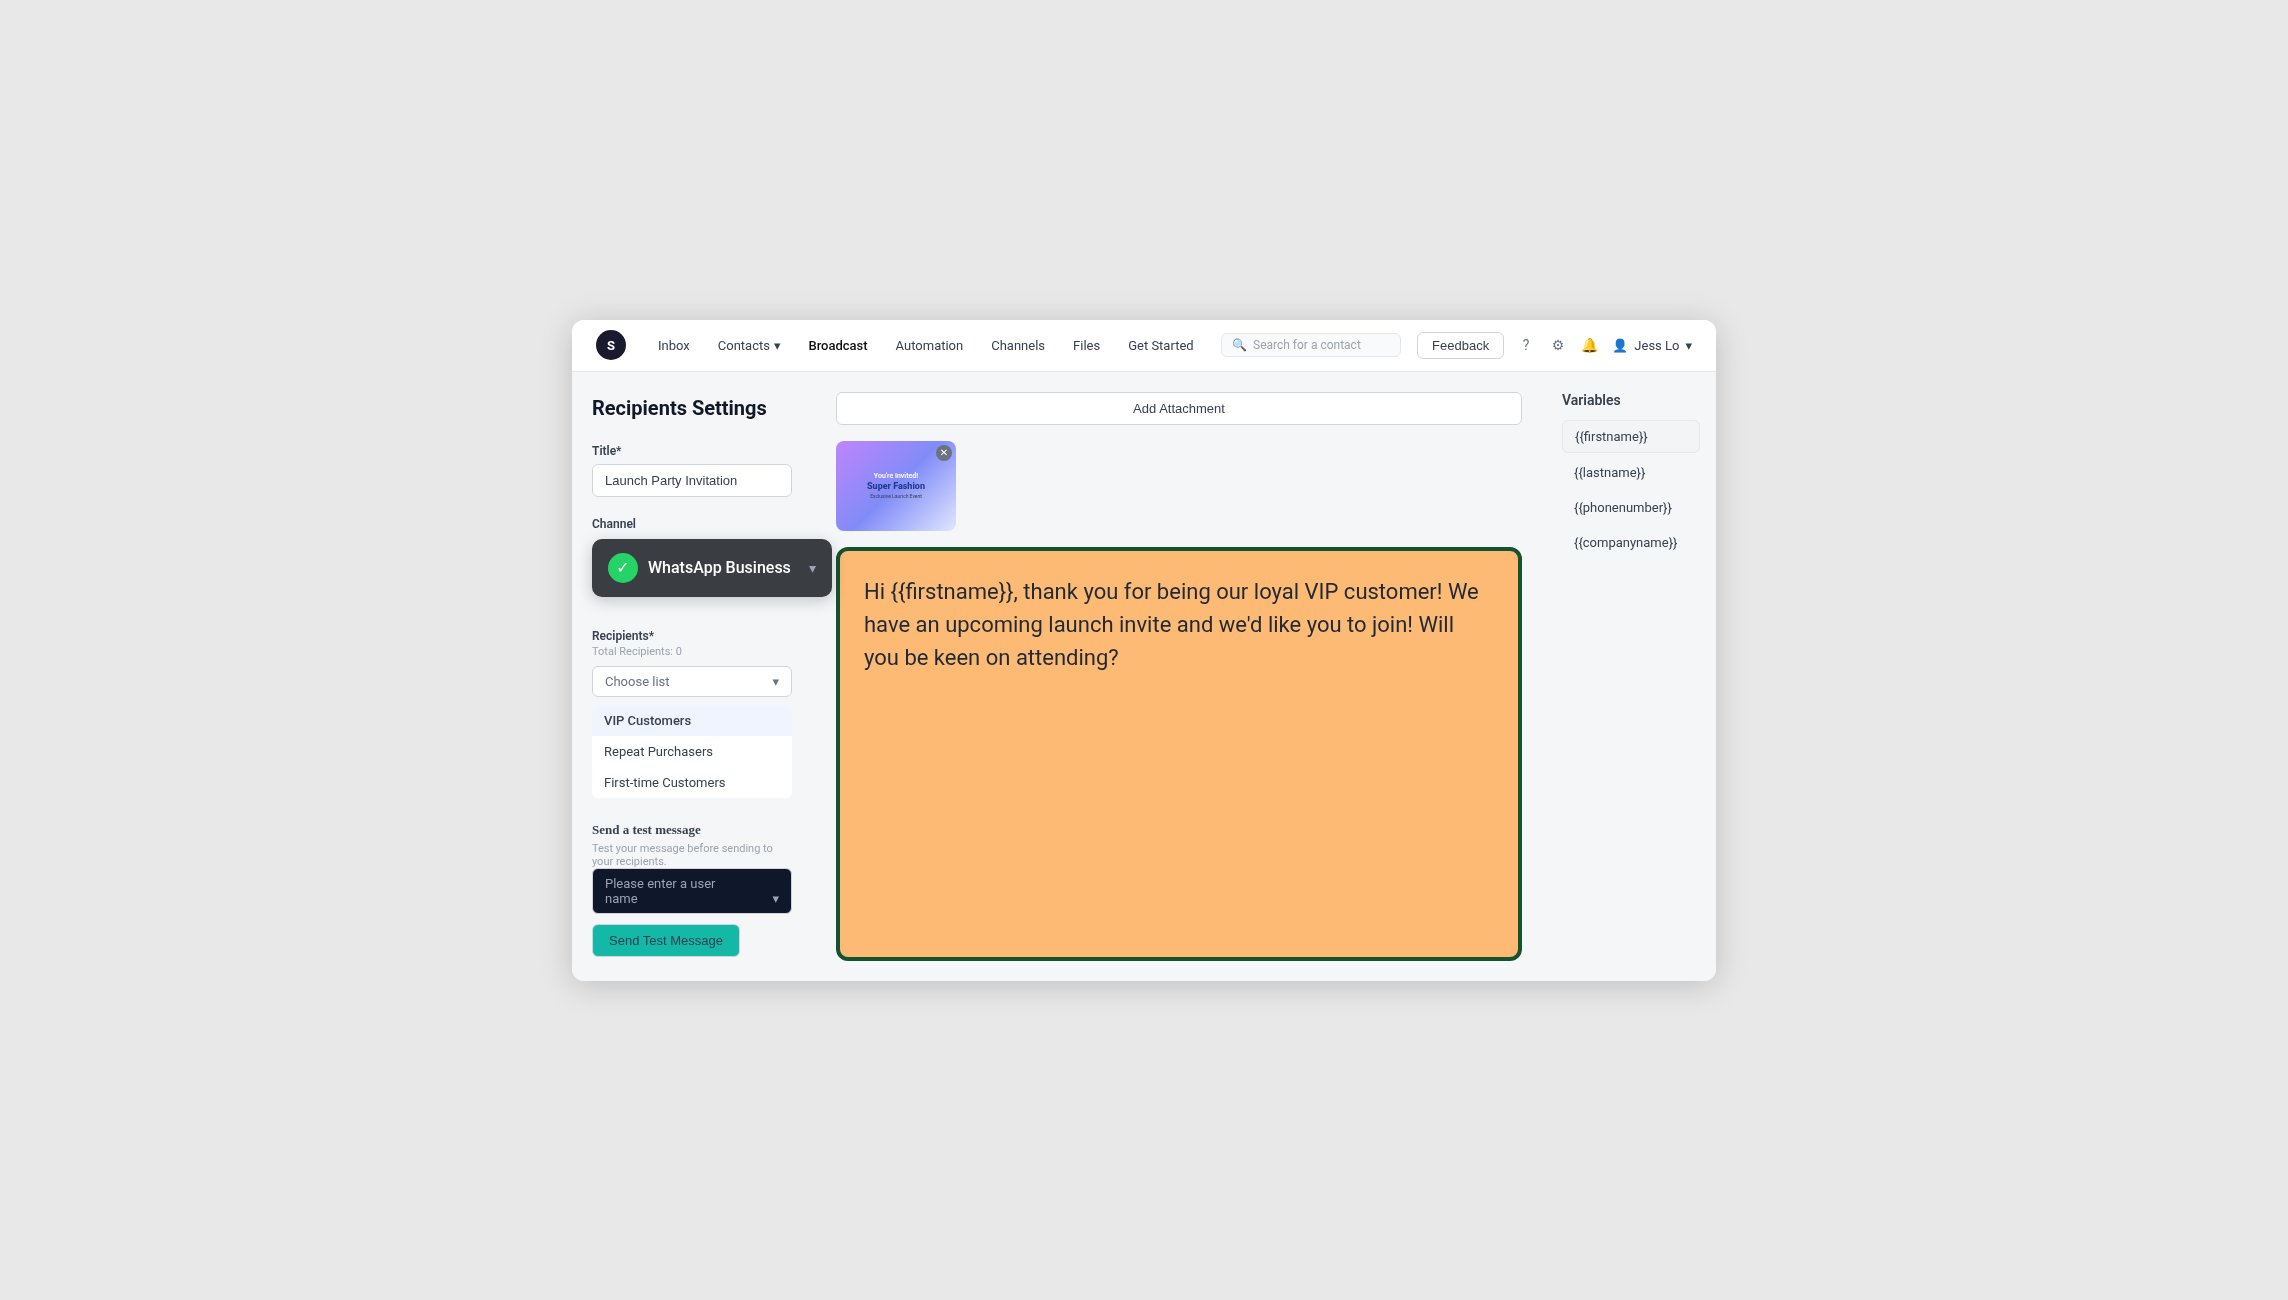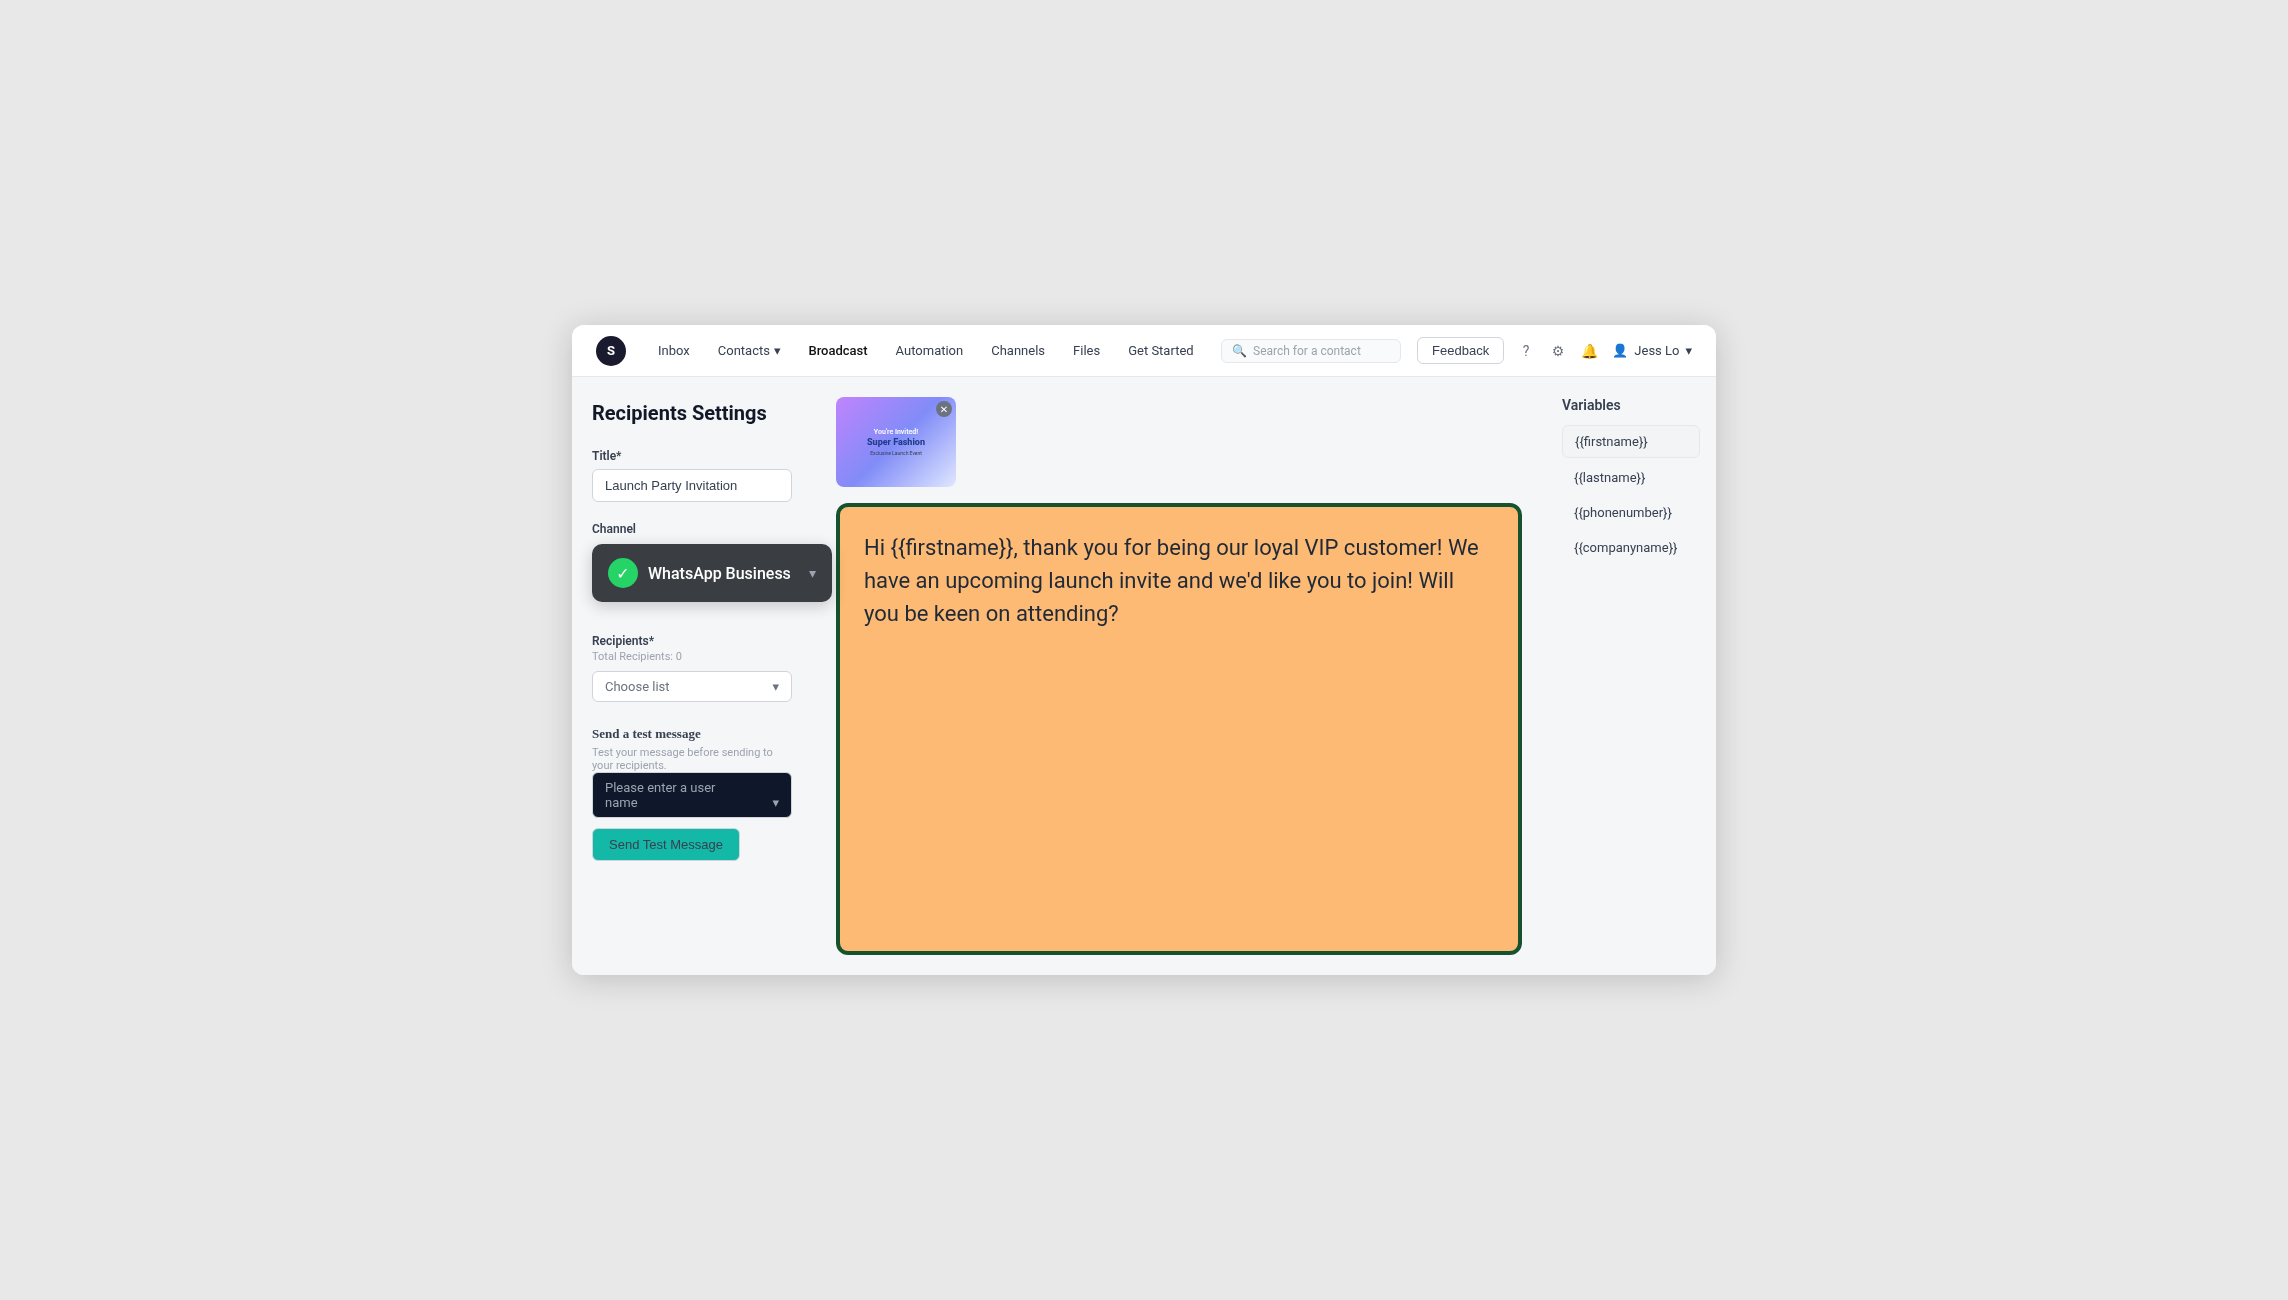--- a/index.html
+++ b/index.html
@@ -407,35 +407,41 @@
       </div>
 
       
       <div class="recipients-section">
         <div class="recipients-label">Recipients*</div>
         <div class="total-recipients">Total Recipients: 0</div>
         <div class="choose-list-select">
           <span>Choose list</span>
           <span>▾</span>
         </div>
+        <div class="list-options">
+          <div class="list-option selected">VIP Customers</div>
+          <div class="list-option">Repeat Purchasers</div>
+          <div class="list-option">First-time Customers</div>
+        </div>
       </div>
 
       
       <div class="send-test-section">
         <div class="send-test-title">Send a test message</div>
         <div class="send-test-desc">Test your message before sending to your recipients.</div>
         <div class="user-select">
           <span>Please enter a user name</span>
           <span>▾</span>
         </div>
         <button class="send-test-btn">Send Test Message</button>
       </div>
     </div>
 
     <div class="center-panel">
+      <button class="add-attachment-btn">Add Attachment</button>
 
       <div class="attachment-preview">
         <div class="attachment-close">✕</div>
         <div class="attachment-inner">
           <div class="attachment-title">You're Invited!</div>
           <div class="attachment-subtitle">Super Fashion</div>
           <div class="attachment-sub2">Exclusive Launch Event</div>
         </div>
       </div>
 

